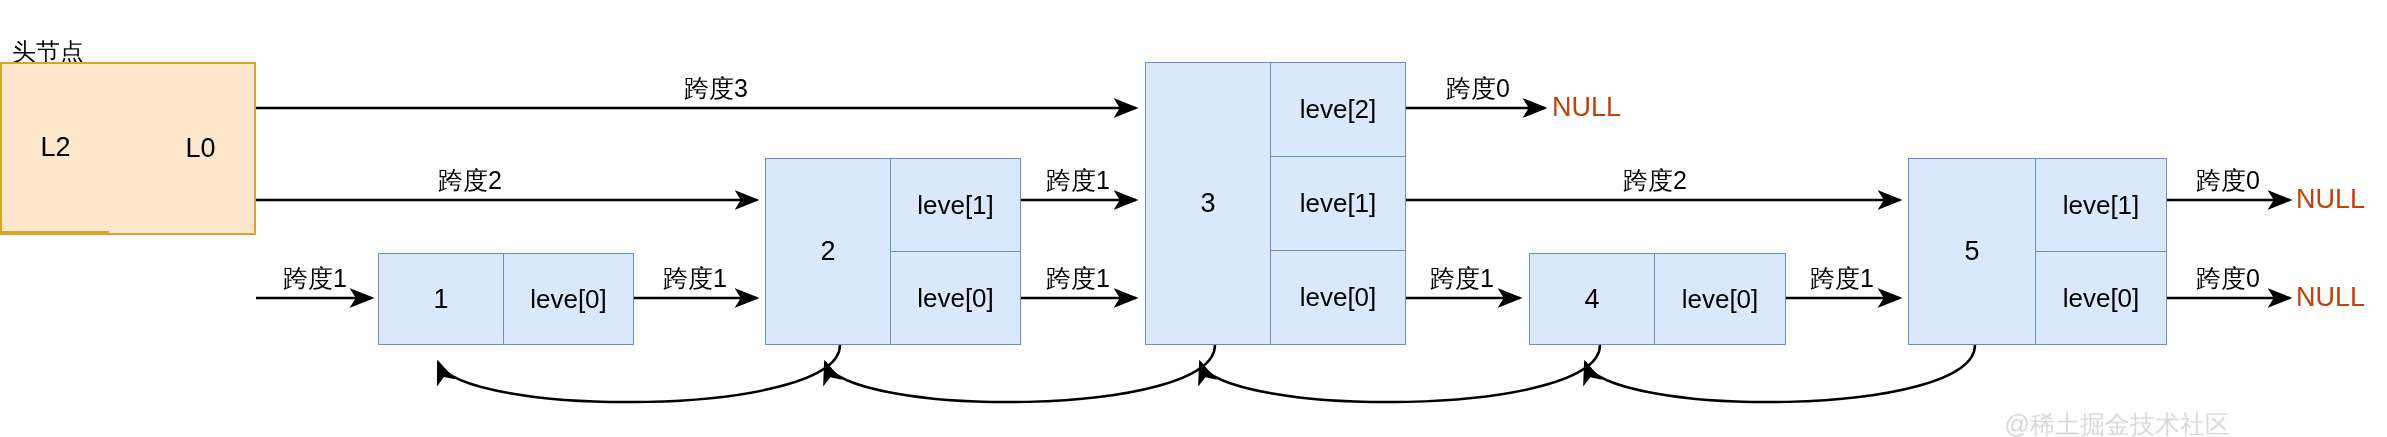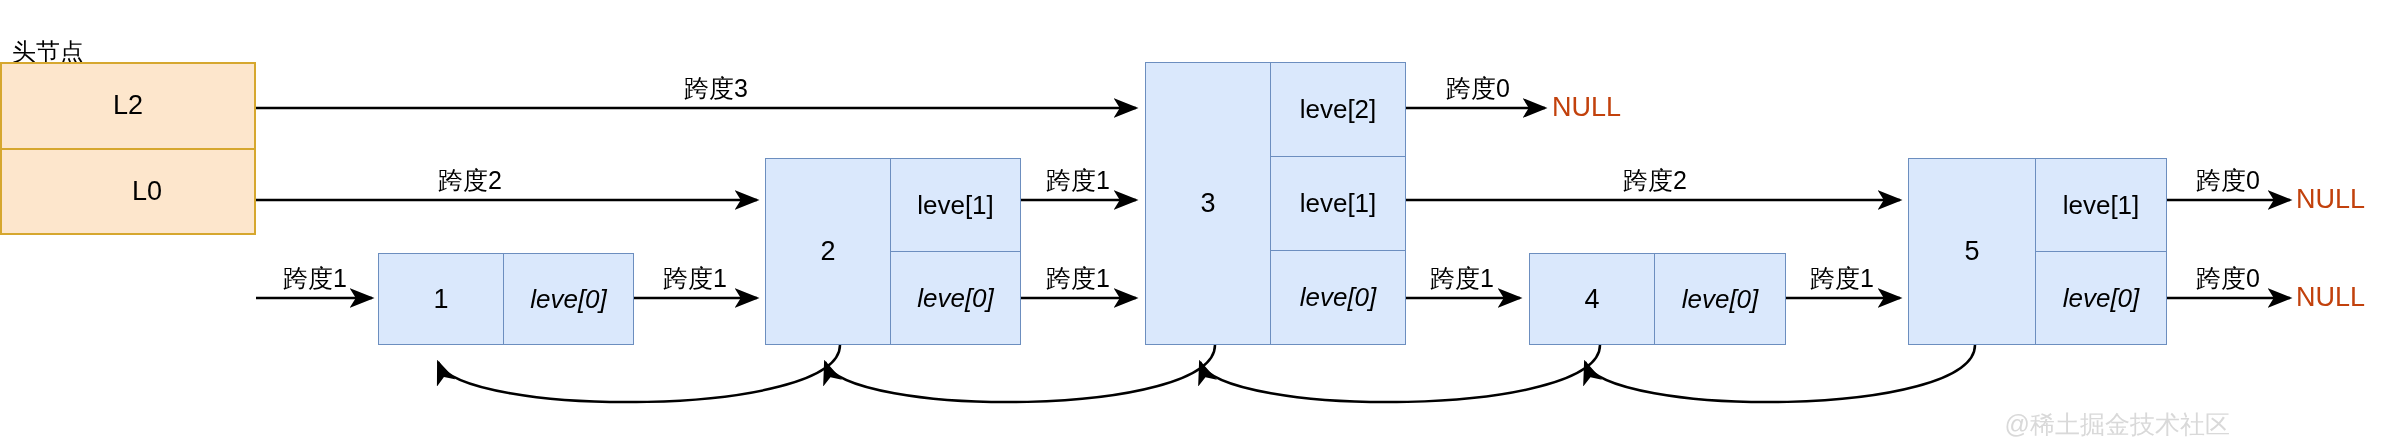--- a/index.html
+++ b/index.html
@@ -52,29 +52,28 @@
     flex: 1 1 0;
     display: flex;
     align-items: center;
     justify-content: center;
     font-size: 26px;
     color: #000000;
     border-bottom: 1.5px solid #6c8ebf;
   }
   .level-cell:last-child {
     border-bottom: none;
-    font-style: italic;
   }
   .head-box {
     position: absolute;
     box-sizing: border-box;
     background: #fde6cc;
     border: 2px solid #d6a72e;
     display: flex;
-    flex-direction: column;
+    flex-direction: row;
   }
   .head-cell {
     box-sizing: border-box;
     flex: 1 1 0;
     display: flex;
     align-items: center;
     justify-content: center;
     font-size: 27px;
     color: #000000;
     border-bottom: 2px solid #d6a72e;

